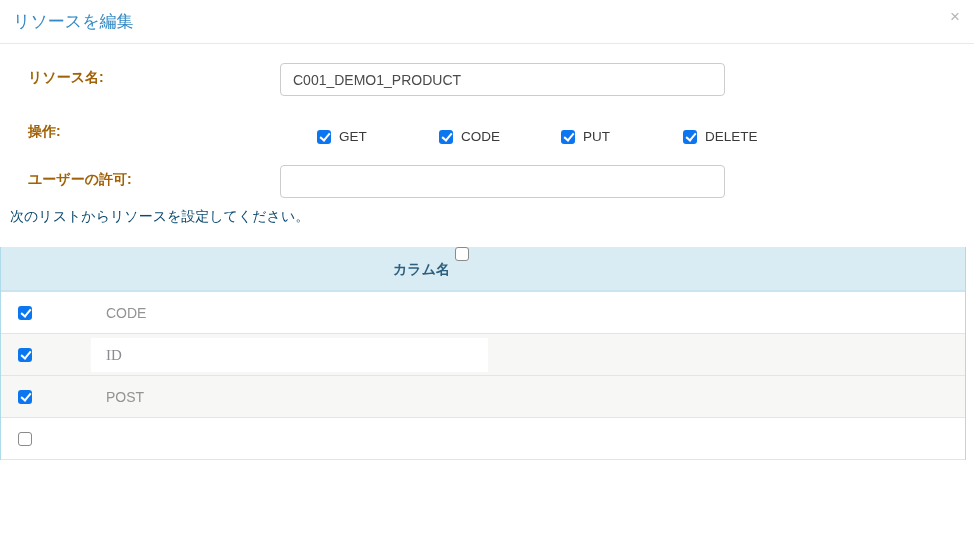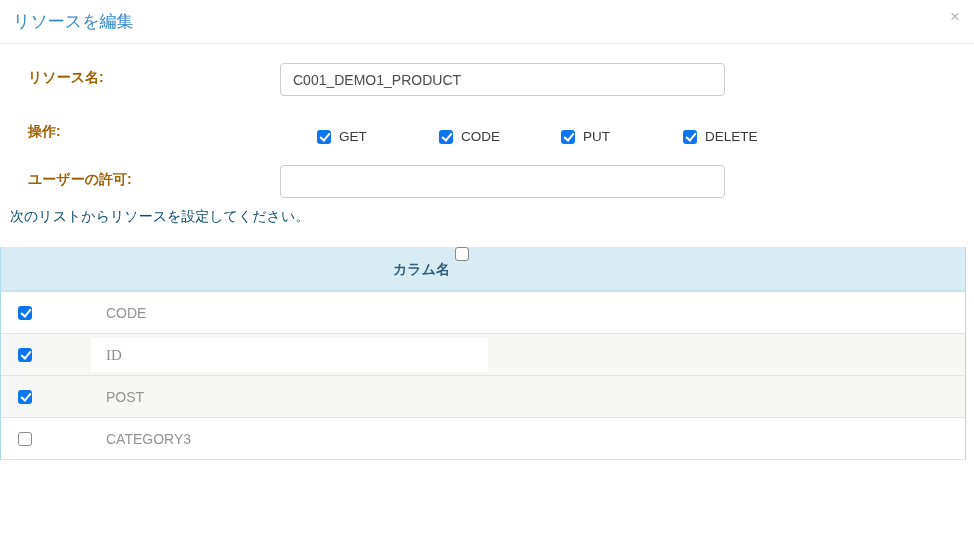--- a/index.html
+++ b/index.html
@@ -134,21 +134,20 @@
     </div>
     <div class="td col-name">POST</div>
     <div class="td col-alias"></div>
     <div class="td col-desc"></div>
 
   </div>
         <div class="trow even">
     <div class="col-cb">
       <div class="cb unchecked"></div>
     </div>
-    <div class="td col-name">CATEGORY3</div>
     <div class="td col-alias"></div>
     <div class="td col-desc"></div>
 
   </div>
       </div>
   </div>
 
 </div>
 
 </body></html>

